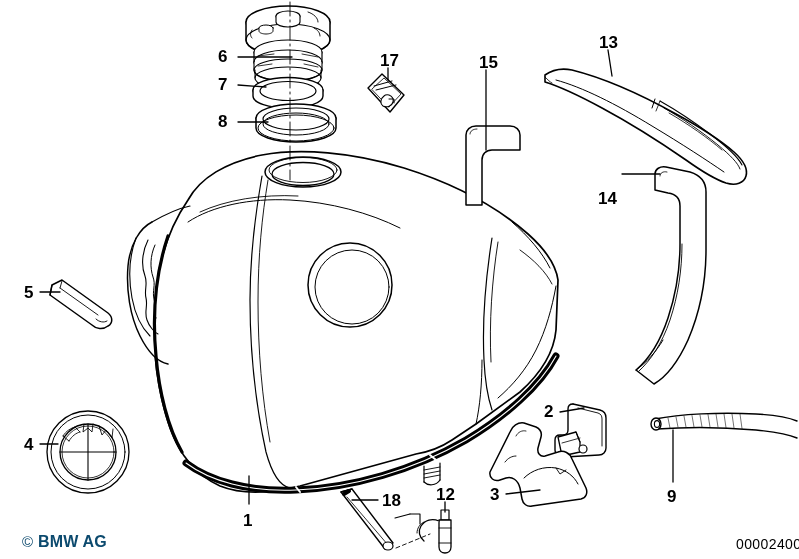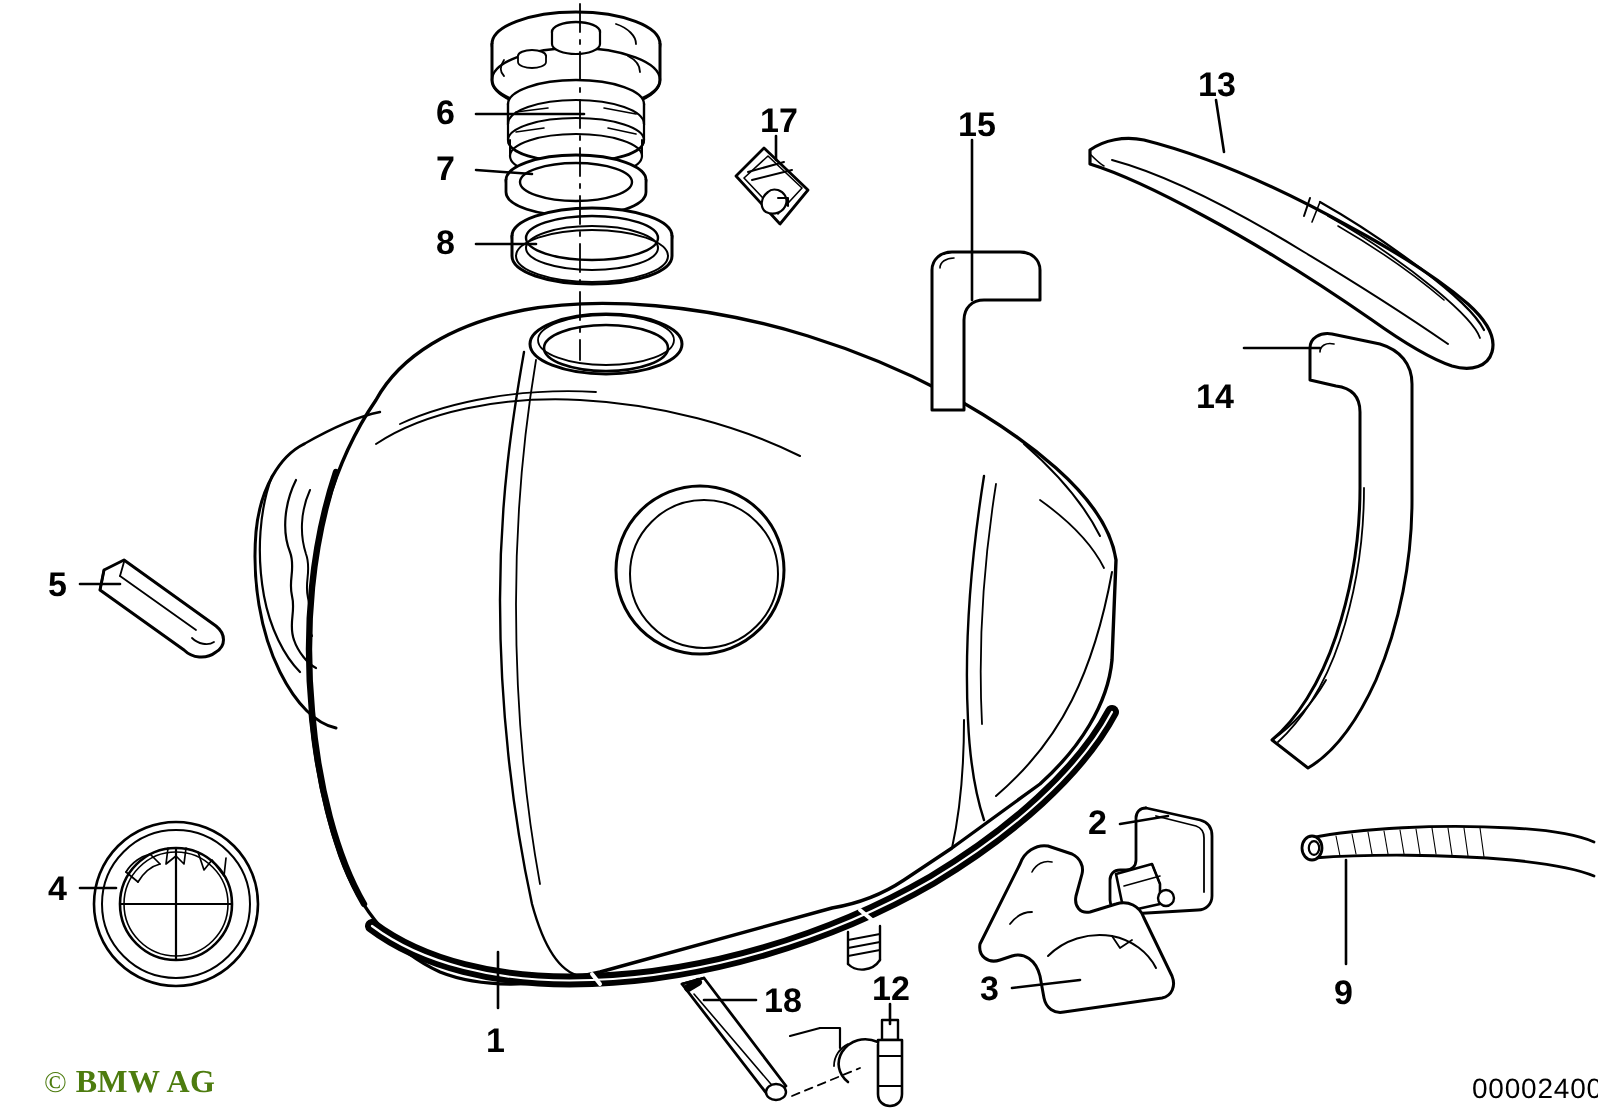--- a/index.html
+++ b/index.html
@@ -30,25 +30,25 @@
     font-size: 17px;
     font-weight: bold;
     color: #000000;
     line-height: 1;
     white-space: nowrap;
   }
   #copyright {
     position: absolute;
     left: 22px;
     top: 533px;
-    font-family: Liberation Serif, serif;
+    font-family: Liberation Sans, sans-serif;
     font-size: 16px;
     font-weight: bold;
     letter-spacing: 0.2px;
-    color: #4d7c0f;
+    color: #0c4a6e;
     white-space: nowrap;
   }
   #copyright .cmark {
     font-weight: normal;
     font-size: 15px;
   }
   #diagram-number {
     position: absolute;
     left: 736px;
     top: 536px;

